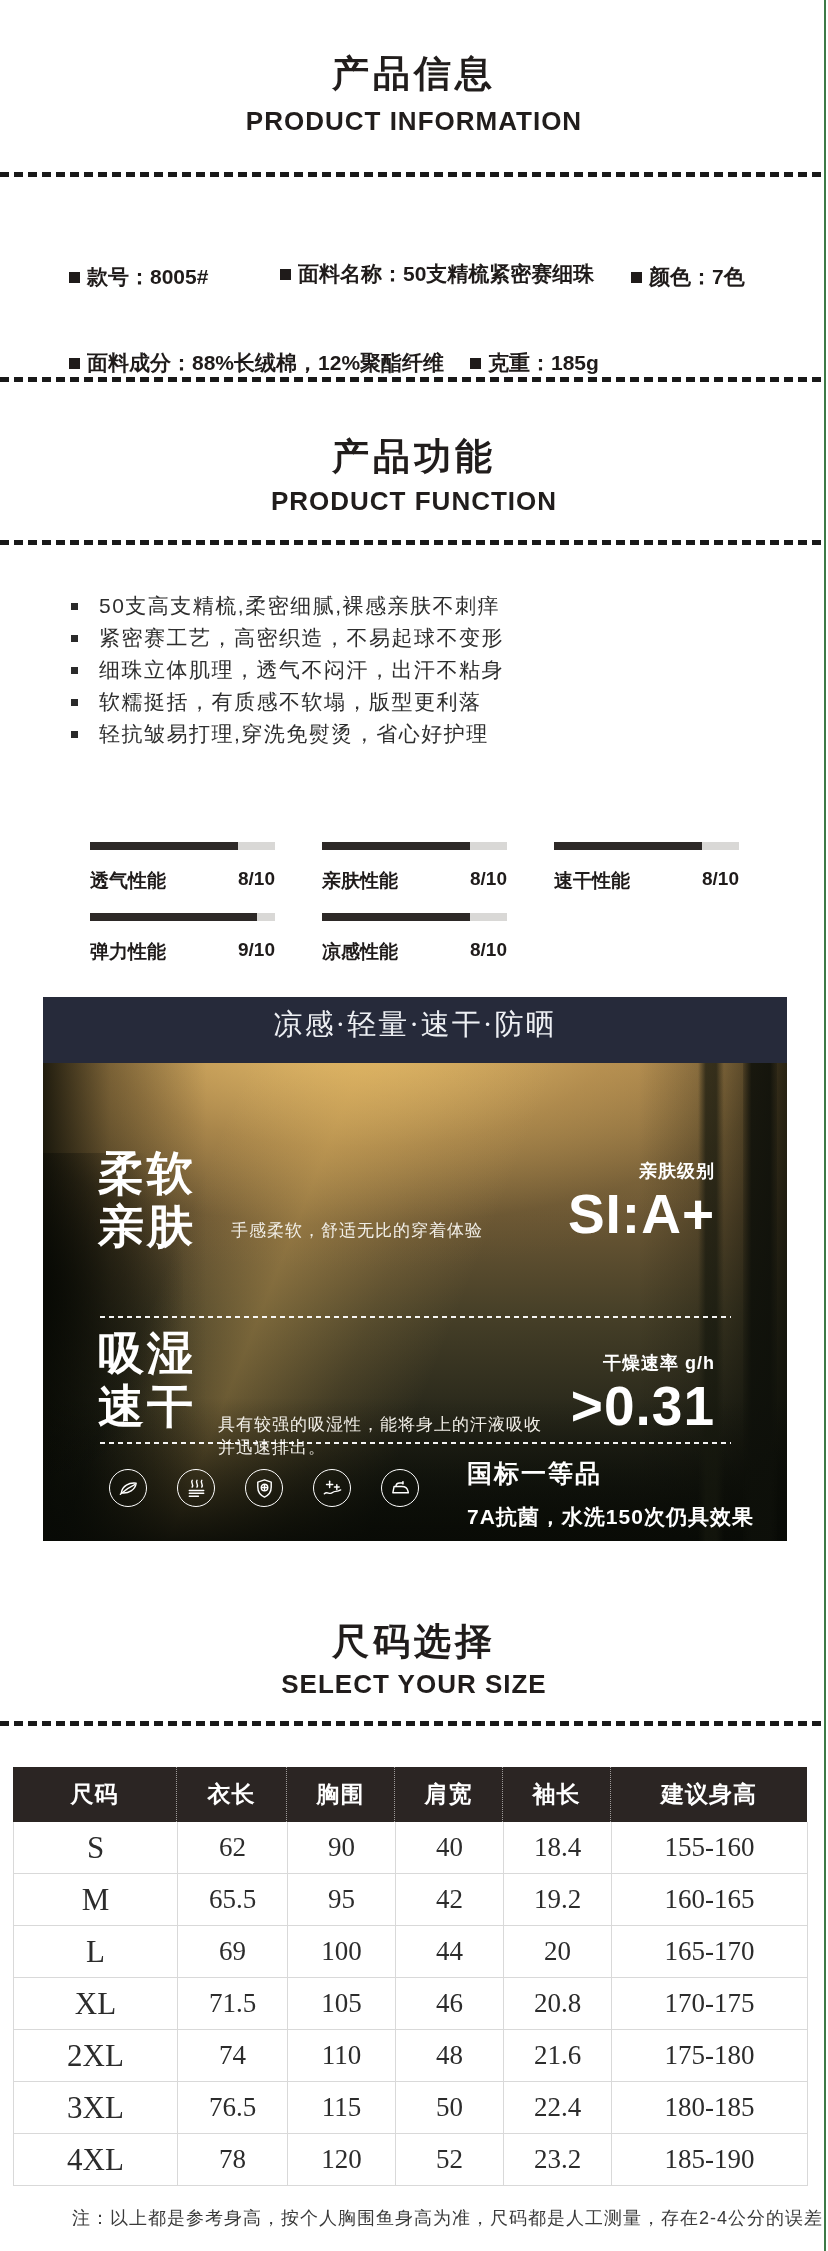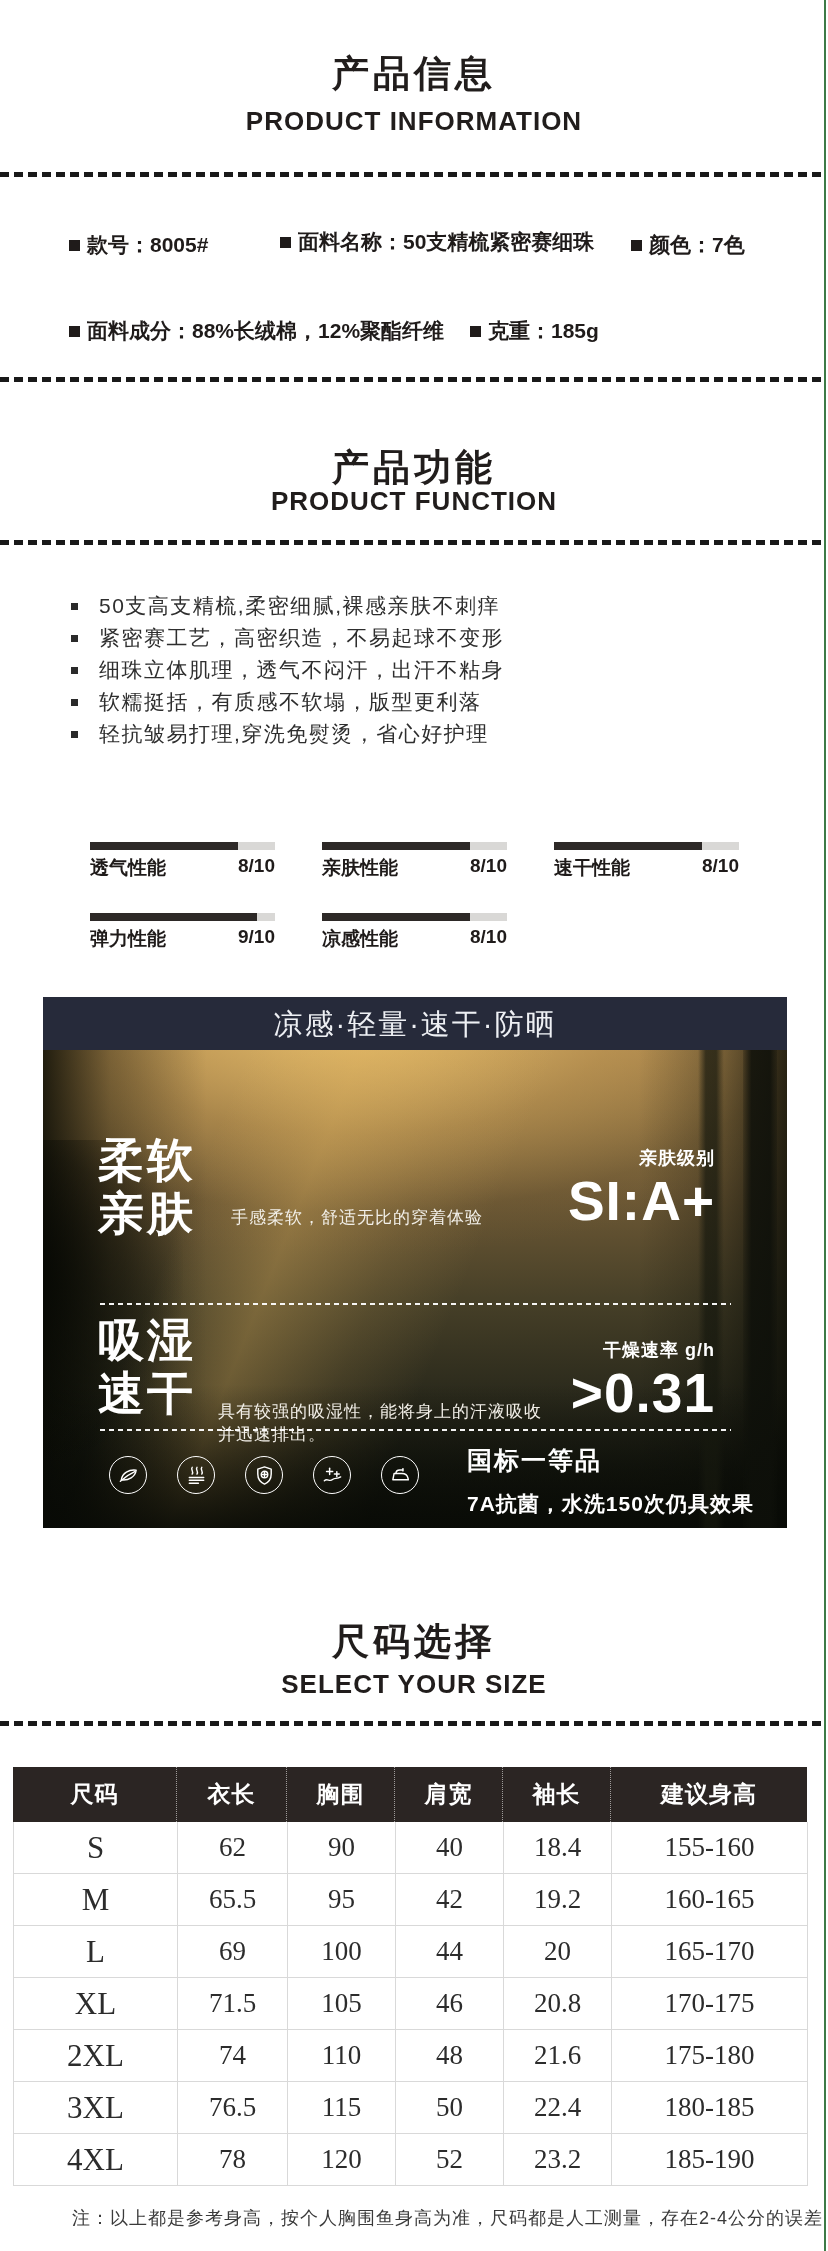--- a/index.html
+++ b/index.html
@@ -11,38 +11,38 @@
   
   .t-zh { position:absolute; left:0; width:100%; text-align:center;
           font-size:37px; font-weight:700; letter-spacing:4px; color:#211d1c; }
   .t-en { position:absolute; left:0; width:100%; text-align:center;
           font-size:26px; font-weight:700; letter-spacing:1px; color:#211d1c; }
   
   .dash { position:absolute; left:0; right:4px; height:5px;
           background:repeating-linear-gradient(90deg,#191919 0 9px,transparent 9px 14px); }
   
   .detail { position:absolute; font-size:21px; font-weight:700; color:#1f1b1a;
-            white-space:nowrap; display:flex; align-items:center; }
+            white-space:nowrap; display:flex; align-items:center;margin-top:32px; }
   .sq { display:inline-block; width:11px; height:11px; background:#1f1b1a;
         margin-right:7px; flex:none; }
   
   .bullets { position:absolute; left:71px; top:590px; }
   .brow { display:flex; align-items:center; height:32px; font-size:21px;
           color:#2e2e2e; letter-spacing:1.5px; white-space:nowrap; }
   .bsq { width:7px; height:7px; background:#2a2a2a; margin-right:21px; flex:none; }
   
   .perf { position:absolute; width:185px; }
   .track { height:8px; background:#d9d8d6; }
   .fill { height:8px; background:#2d2927; width:0; }
-  .plabels { display:flex; justify-content:space-between; margin-top:5px;
+  .plabels { display:flex; justify-content:space-between; margin-top:18px;
              font-size:19px; font-weight:700; color:#1f1b1a; }
   
   .banner { position:absolute; left:43px; top:997px; width:744px; height:532px; }
-  .banner-bar { height:53px; background:#262a3a; color:#eef0f4; font-size:29px;
-                text-align:center; line-height:54px; letter-spacing:2px; }
+  .banner-bar { height:66px; background:#262a3a; color:#eef0f4; font-size:29px;
+                text-align:center; line-height:54px; letter-spacing:2px;font-family:Liberation Serif, serif; }
   .photo { position:relative; height:478px; overflow:hidden;
     background:
       linear-gradient(to top, rgba(8,10,6,.88) 0%, rgba(8,10,6,.5) 13%, rgba(8,10,6,0) 30%),
       linear-gradient(to right, rgba(8,10,4,.85) 0%, rgba(8,10,4,.35) 9%, rgba(8,10,4,0) 22%),
       linear-gradient(to left, rgba(10,12,6,.8) 0%, rgba(10,12,6,.3) 9%, rgba(10,12,6,0) 20%),
       linear-gradient(112deg, rgba(0,0,0,0) 22%, rgba(225,180,95,.35) 34%, rgba(225,180,95,.12) 46%, rgba(0,0,0,0) 55%),
       radial-gradient(ellipse 90% 60% at 42% -5%, rgba(236,195,110,.85) 0%, rgba(200,158,85,.45) 38%, rgba(120,95,50,.12) 65%, rgba(0,0,0,0) 80%),
       linear-gradient(180deg,#a9854d 0%,#8f7242 14%,#6b5734 32%,#474028 52%,#2b2a1c 72%,#181a11 88%,#101208 100%);
   }
   .trunk-a { position:absolute; left:655px; top:0; width:26px; height:100%;
@@ -109,21 +109,21 @@
       <span class="sq"></span>
       <span>面料成分：88%长绒棉，12%聚酯纤维</span>
     </div>
   <div class="detail" style="left:470px;top:317px;">
       <span class="sq"></span>
       <span>克重：185g</span>
     </div>
 
   <div class="dash" style="top:377px;"></div>
 
-  <div class="t-zh" style="top:443px;">产品功能</div>
+  <div class="t-zh" style="top:432px;">产品功能</div>
   <div class="t-en" style="top:486px;">PRODUCT FUNCTION</div>
   <div class="dash" style="top:540px;"></div>
 
   <div class="bullets">
     <div class="brow">
         <span class="bsq"></span>
         <span>50支高支精梳,柔密细腻,裸感亲肤不刺痒</span>
       </div>
     <div class="brow">
         <span class="bsq"></span>

